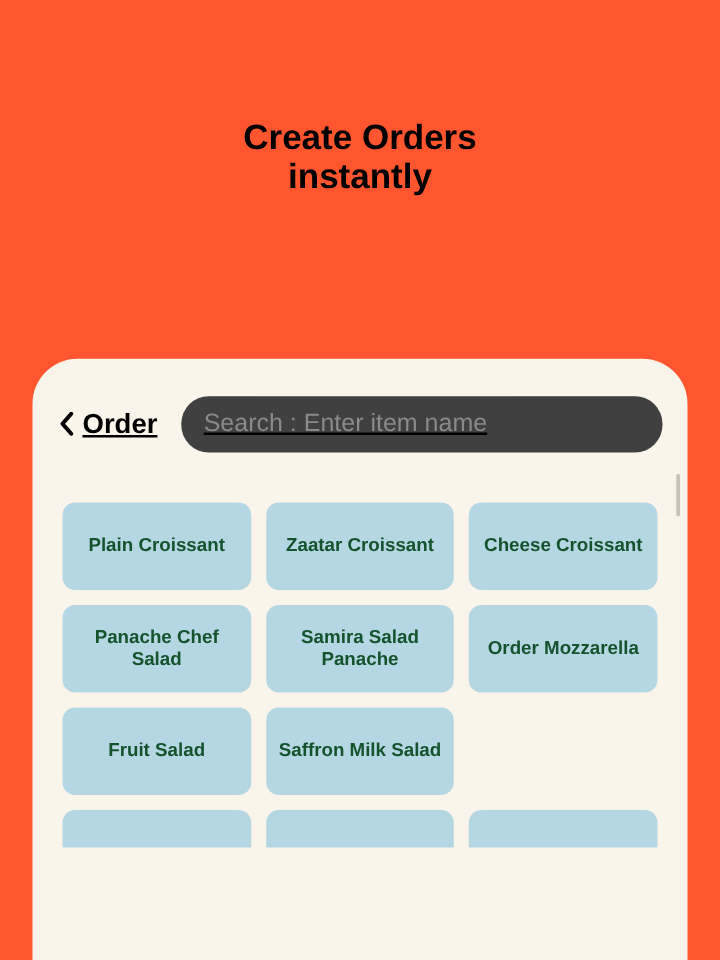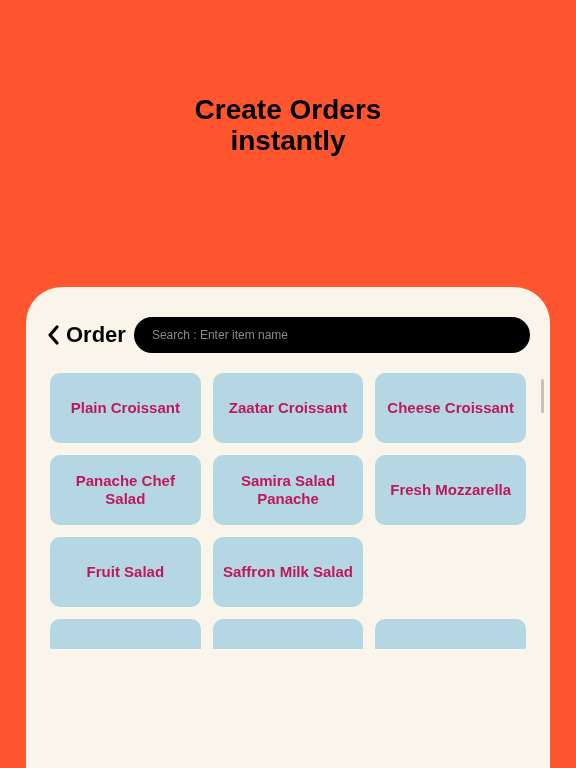--- a/index.html
+++ b/index.html
@@ -28,64 +28,65 @@
       margin: 0 26px;
       border-radius: 36px 36px 0 0;
       padding: 30px 20px 0 20px;
       height: 500px;
       position: relative;
       margin-top: 70px;
     }
     .header-row {
       display: flex;
       align-items: center;
-      gap: 8px;
-      margin-bottom: 20px;
+      gap: 19px;
+      margin-bottom: 40px;
+      text-decoration: underline;
     }
     .back-group {
       display: flex;
       align-items: center;
       gap: 6px;
     }
     .chevron-left {
       display: inline-block;
     }
     .chevron-left svg {
       display: block;
     }
     .order-title {
       font-size: 22px;
       font-weight: 800;
       color: #000;
     }
     .search-pill {
       flex: 1;
-      background: #000000;
+      background: #404040;
       border-radius: 22px;
       padding: 11px 18px;
-      font-size: 12px;
+      font-size: 20px;
       color: #8a8a8a;
     }
     .items-grid {
       display: grid;
       grid-template-columns: repeat(3, 1fr);
       gap: 12px;
       padding: 0 4px;
     }
     .item-tile {
       background: #b5d7e3;
       border-radius: 10px;
       height: 70px;
       display: flex;
       align-items: center;
       justify-content: center;
       text-align: center;
       font-size: 15px;
       font-weight: 700;
-      color: #be185d;
+      color: #14532d;
       line-height: 1.15;
       padding: 6px 8px;
     }
     .scrollbar-hint {
       position: absolute;
       right: 6px;
       top: 92px;
       width: 3px;
       height: 34px;
       background: #c8c3b8;
@@ -131,21 +132,21 @@
     <div class="item-tile">
         <span>Cheese Croissant</span>
       </div>
     <div class="item-tile">
         <span>Panache Chef Salad</span>
       </div>
     <div class="item-tile">
         <span>Samira Salad Panache</span>
       </div>
     <div class="item-tile">
-        <span>Fresh Mozzarella</span>
+        <span>Order Mozzarella</span>
       </div>
     <div class="item-tile">
         <span>Fruit Salad</span>
       </div>
     <div class="item-tile">
         <span>Saffron Milk Salad</span>
       </div>
   </div>
 
   <div class="items-grid row4" style="margin-top:12px;">

